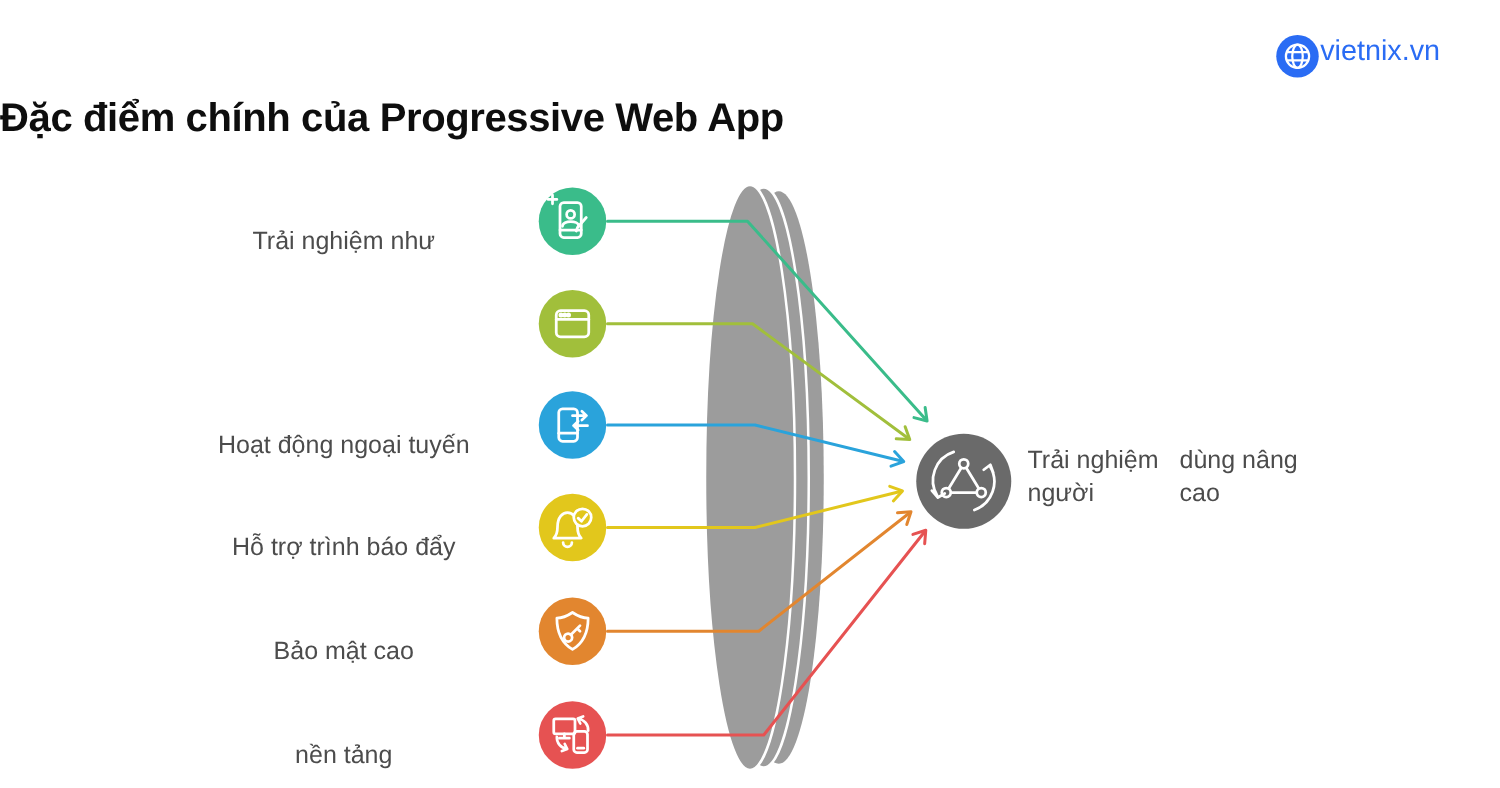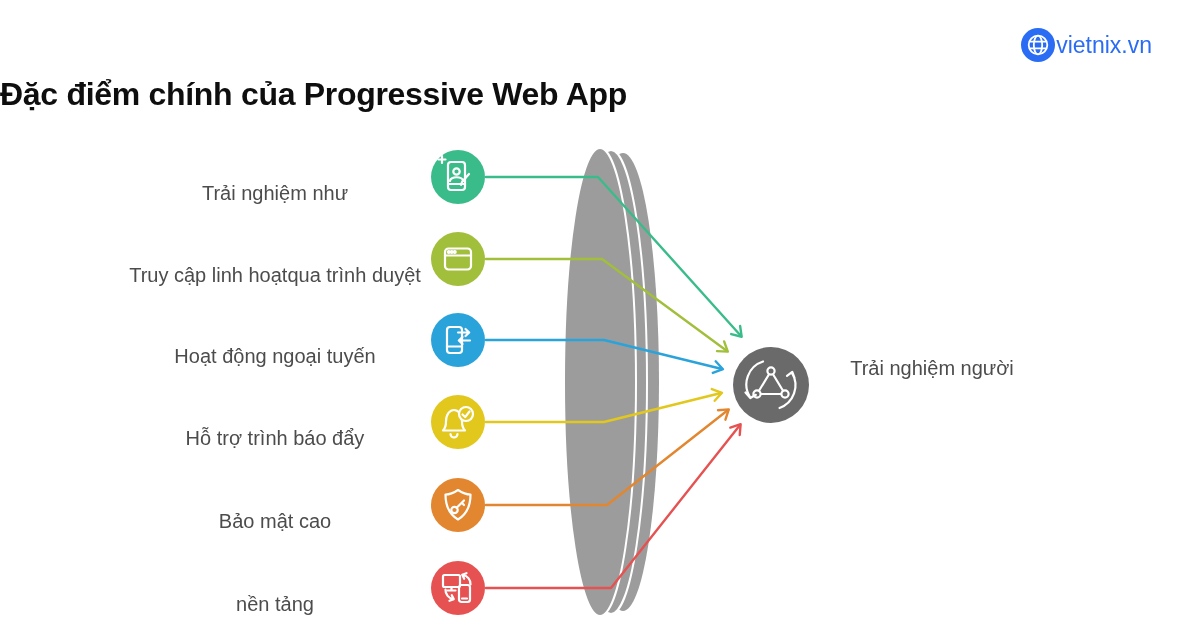--- a/index.html
+++ b/index.html
@@ -1,21 +1,21 @@
 <!DOCTYPE html>
 <html><head>
 <meta charset="utf-8">
 <style>
   html,body{margin:0;padding:0;background:#fff;}
   .canvas{position:relative;width:1200px;height:630px;background:#ffffff;overflow:hidden;
           font-family:"Liberation Sans",sans-serif;}
   
   .logo{position:absolute;left:24px;top:10px;display:flex;align-items:center;gap:10px;}
   .logo-text{font-size:31px;font-weight:700;letter-spacing:1.5px;}
-  .website{position:absolute;right:48px;top:27px;display:flex;align-items:center;gap:0;}
+  .website{position:absolute;right:48px;top:27px;display:flex;gap:0;}
   .website-text{font-size:23px;}
   
   .title{position:absolute;left:0;top:76px;width:963px;margin:0;
          font-size:32px;font-weight:700;color:#0e0e0e;letter-spacing:-0.3px;}
   
   .diagram-svg{position:absolute;left:0;top:0;width:1200px;height:630px;}
   .glyph{fill:none;stroke:#ffffff;stroke-width:2.2;stroke-linecap:round;stroke-linejoin:round;}
   .conn{fill:none;stroke-width:2.4;stroke-linecap:round;stroke-linejoin:round;}
   
   .feature-label{position:absolute;right:775px;width:300px;height:60px;display:flex;
@@ -157,34 +157,31 @@
         <circle cx="785" cy="394" r="3.6" fill="#6a6a6a"></circle>
         <path d="M763,361.5 A24,24 0 0 0 750,397 M745.5,392.5 L750.3,398 L755.8,394.8"></path>
         <path d="M779.5,408 A24,24 0 0 0 792,373 M787,375.8 L792.3,371.8 L794.6,378.2"></path>
       </g>
     </g>
   </svg>
 
   <div class="feature-label fl-0">
     <span class="ln">Trải nghiệm như</span>
   </div>
-  <div class="feature-label fl-1">
-    <span class="ln">Truy cập linh hoạt</span>
-    <span class="ln">qua trình duyệt</span>
-  </div>
   <div class="feature-label fl-2">
     <span class="ln">Hoạt động ngoại tuyến</span>
   </div>
   <div class="feature-label fl-3">
     <span class="ln">Hỗ trợ trình báo đẩy</span>
   </div>
   <div class="feature-label fl-4">
     <span class="ln">Bảo mật cao</span>
   </div>
   <div class="feature-label fl-5">
     <span class="ln">nền tảng</span>
   </div>
 
   <div class="result-label">
     <span class="ln">Trải nghiệm người</span>
+    <span class="ln">dùng nâng cao</span>
   </div>
 
 </div>
 
 </body></html>

